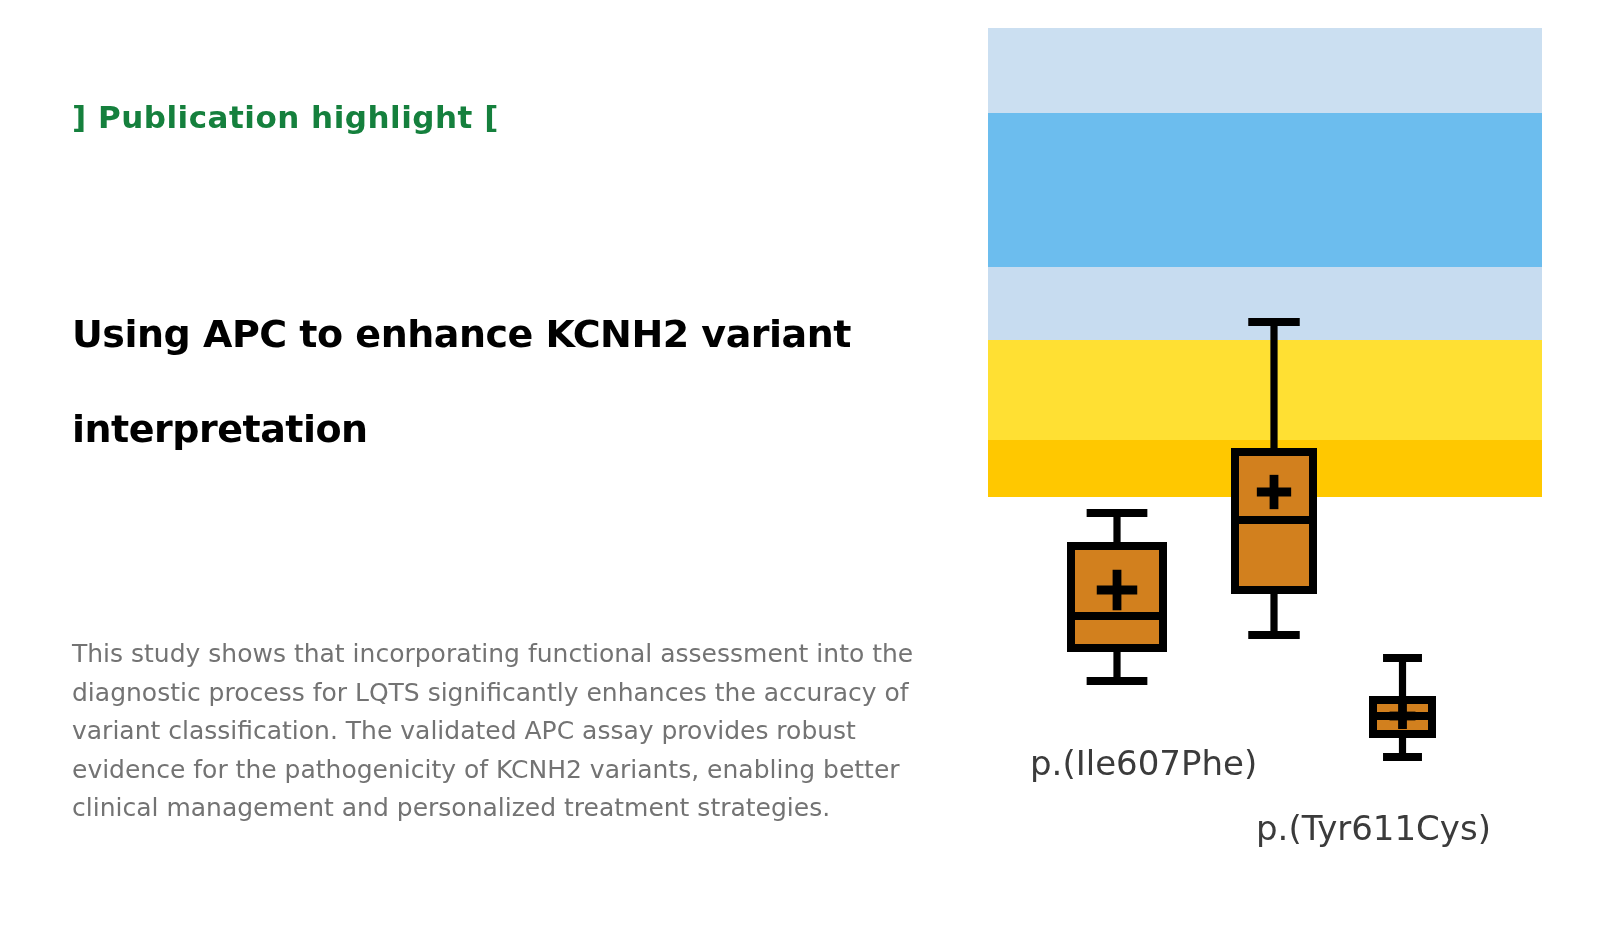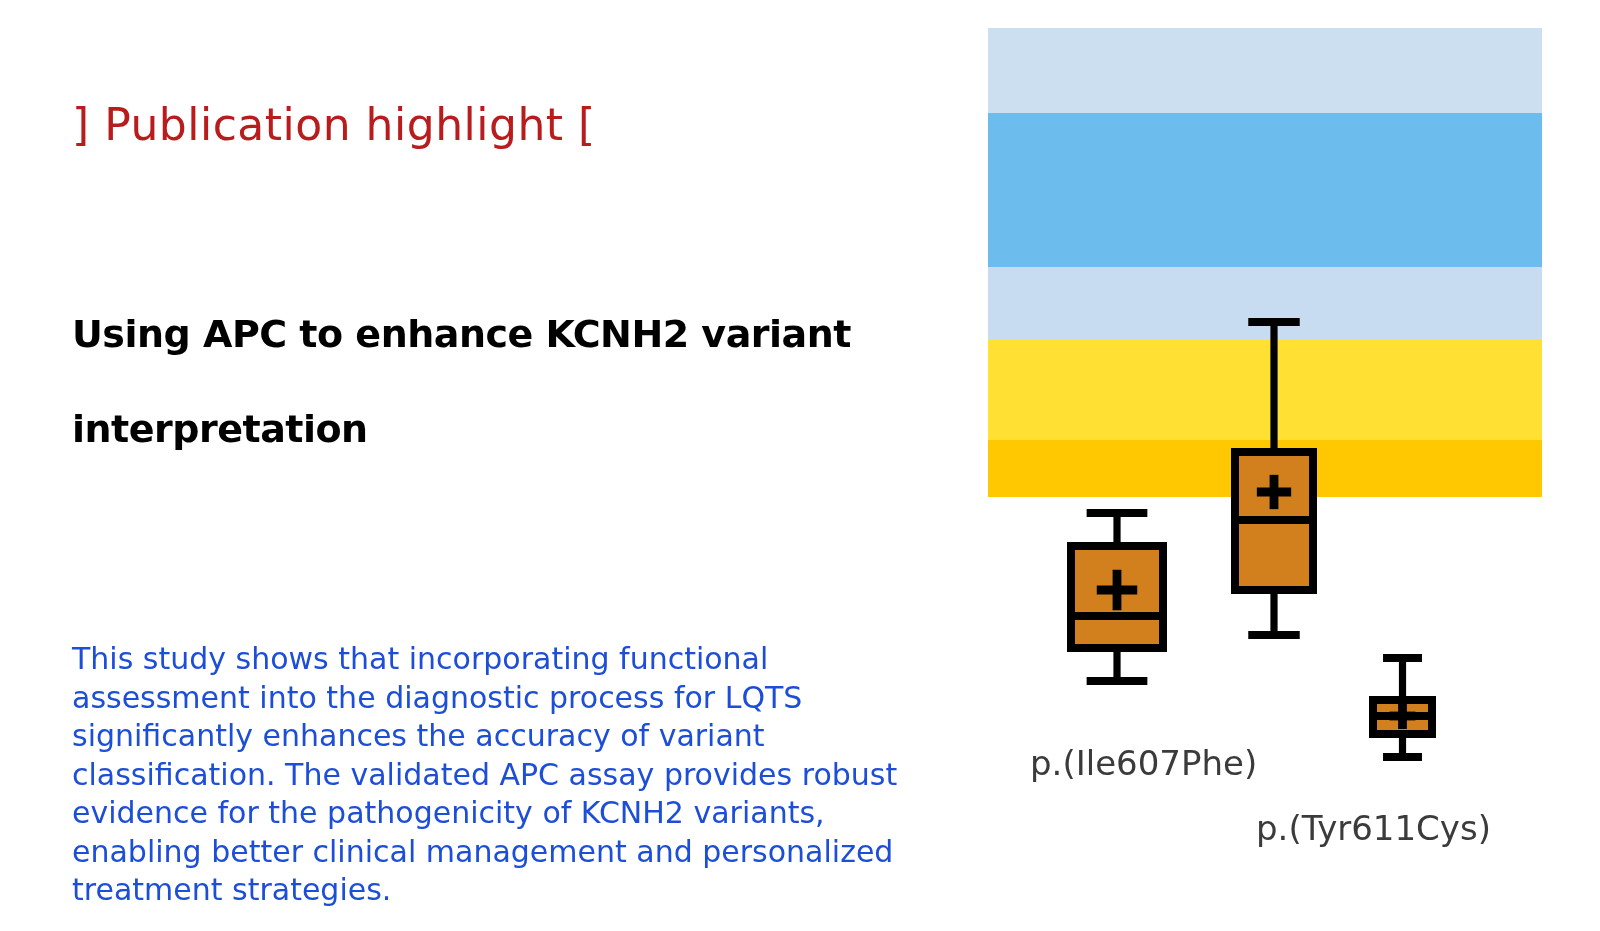--- a/index.html
+++ b/index.html
@@ -23,24 +23,24 @@
     top: 0;
     width: 960px;
     height: 931px;
   }
 
   #eyebrow {
     position: absolute;
     left: 72px;
     top: 99px;
     font-family: "DejaVu Sans", sans-serif;
-    font-size: 44px;
-    font-weight: normal;
+    font-size: 31px;
+    font-weight: bold;
     letter-spacing: 0.5px;
-    color: #b91c1c;
+    color: #15803d;
     white-space: nowrap;
   }
 
   #headline {
     position: absolute;
     left: 72px;
     top: 262px;
     width: 820px;
     font-family: "DejaVu Sans", sans-serif;
     font-size: 38px;
@@ -49,24 +49,24 @@
     color: #000000;
     letter-spacing: -0.5px;
   }
 
   #body-copy {
     position: absolute;
     left: 72px;
     top: 610px;
     width: 850px;
     font-family: "DejaVu Sans", sans-serif;
-    font-size: 30px;
+    font-size: 25px;
     line-height: 38.5px;
     font-weight: normal;
-    color: #1d4ed8;
+    color: #737373;
   }
 
   
   #figure {
     position: absolute;
     left: 960px;
     top: 0;
     width: 640px;
     height: 931px;
   }

